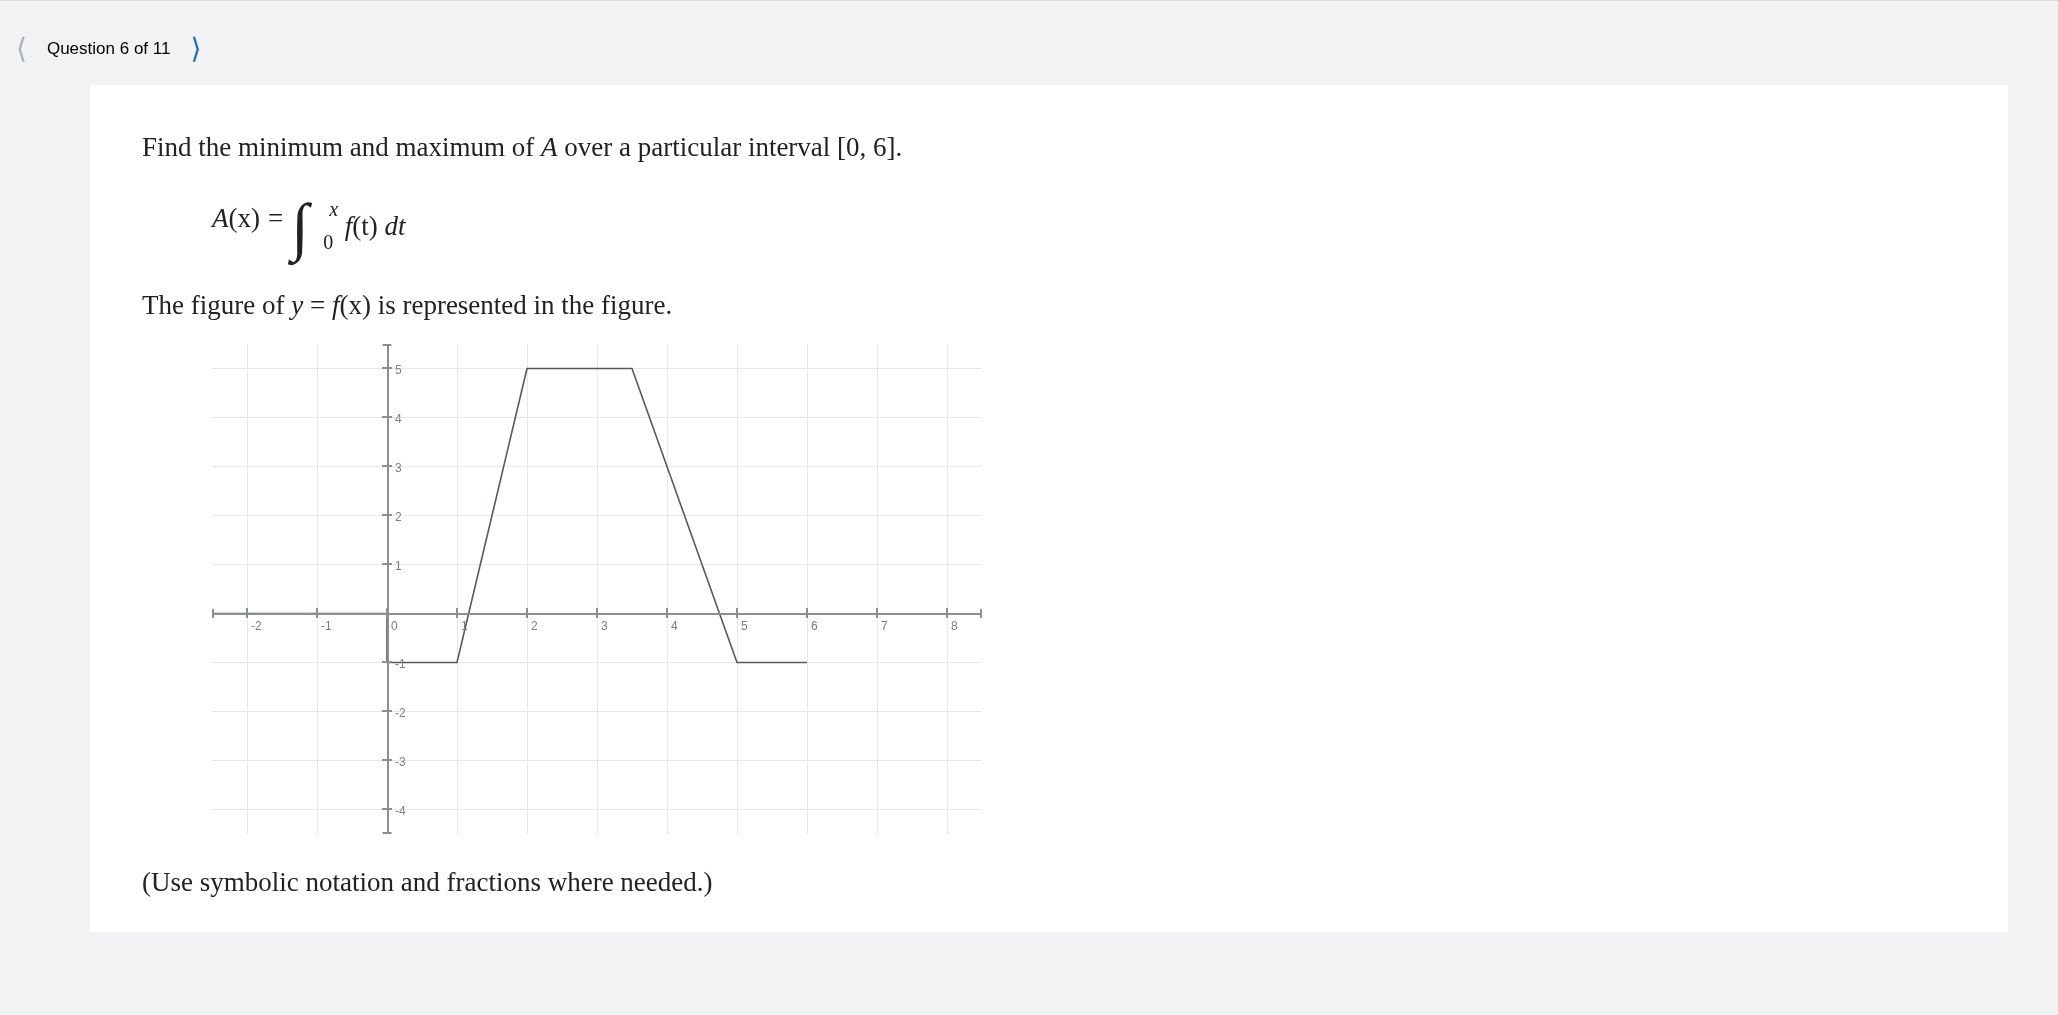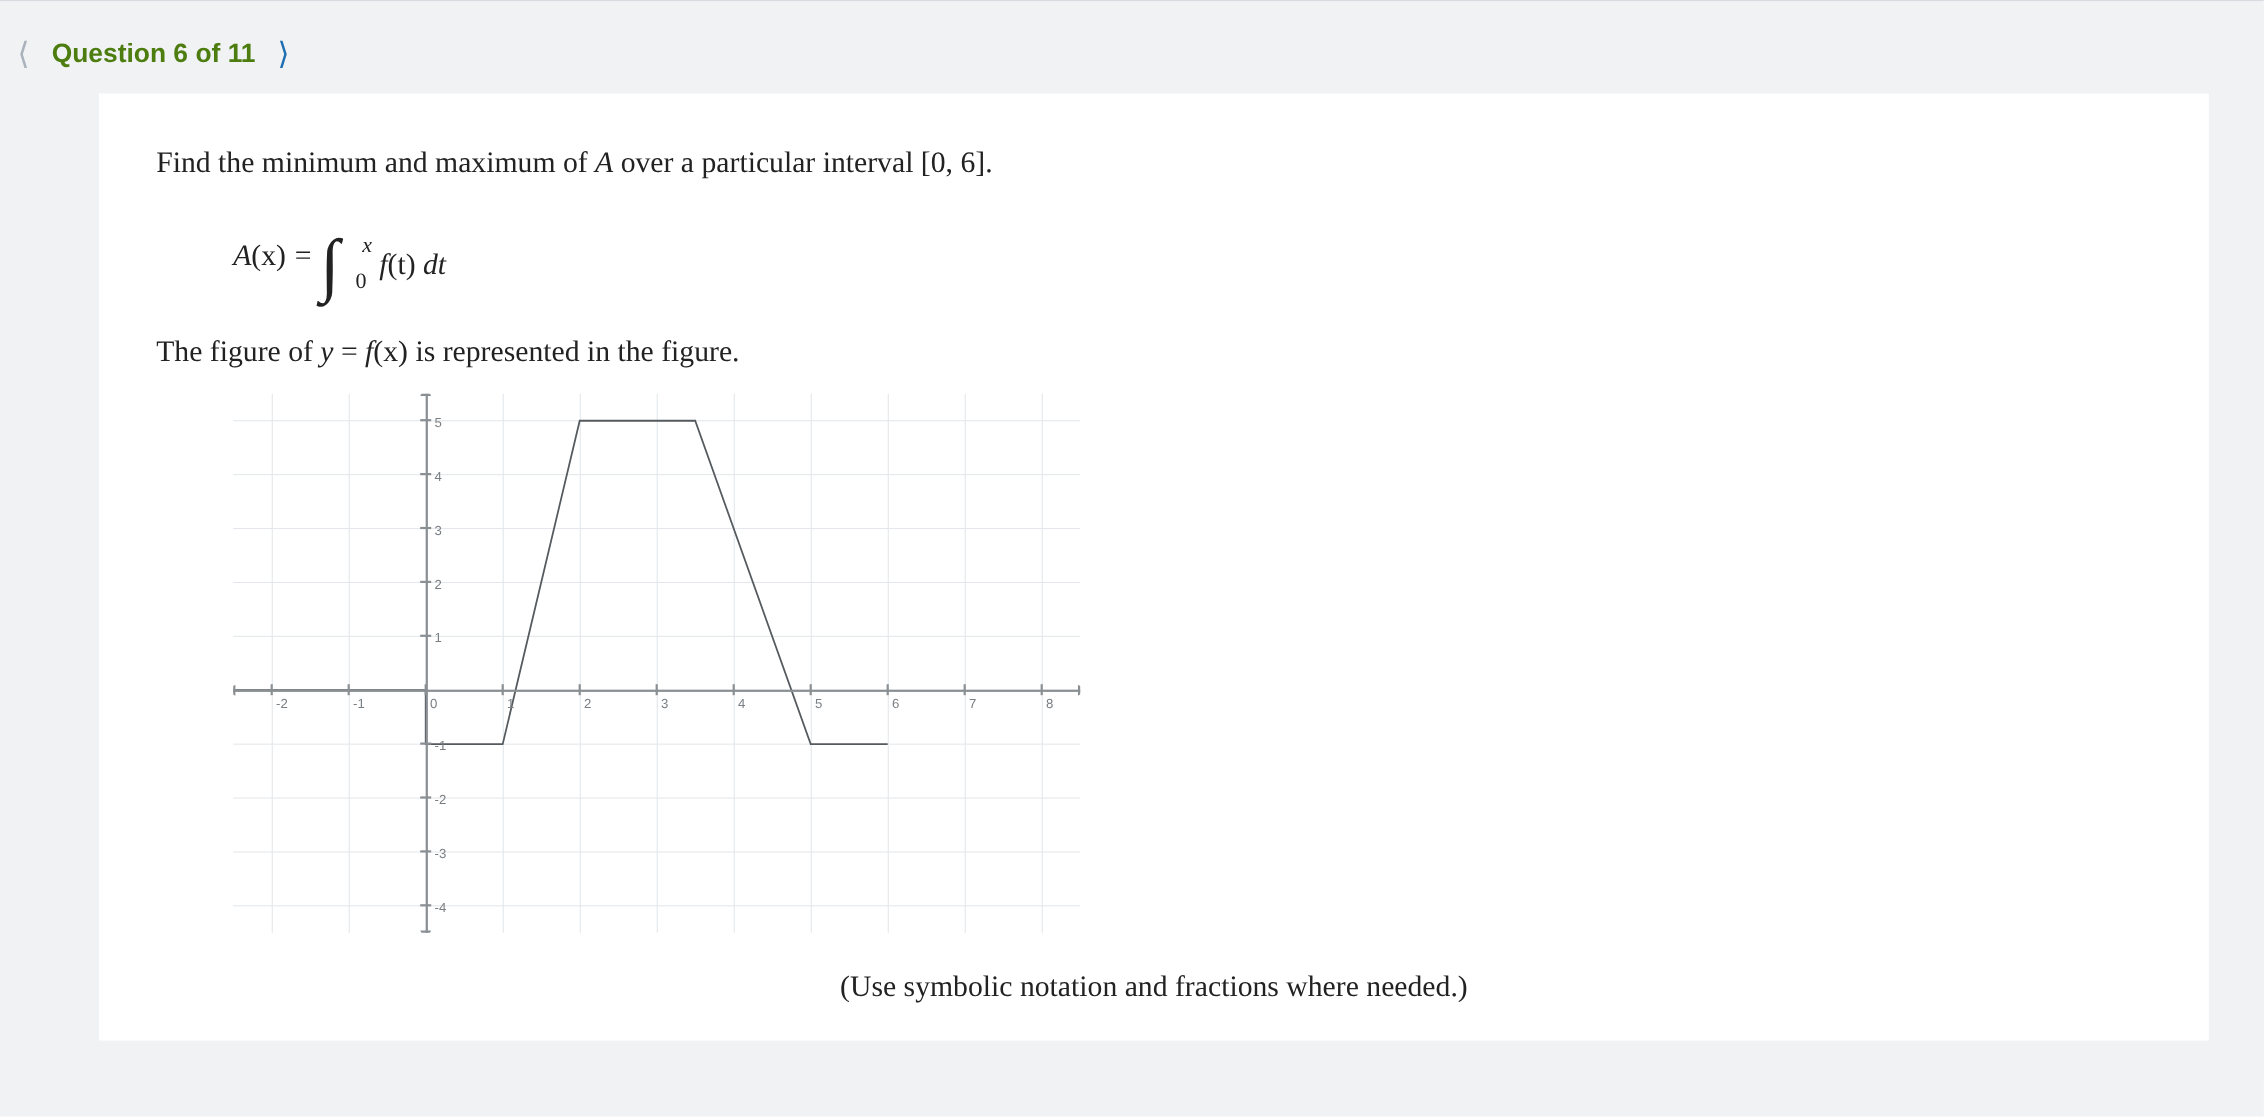--- a/index.html
+++ b/index.html
@@ -28,23 +28,23 @@
   }
   .chevron {
     font-size: 28px;
     color: #a9b2bb;
     cursor: pointer;
     padding: 0 6px;
     font-weight: 300;
   }
   .chevron.active { color: #1f6fb2; }
   .question-label {
-    color: #4d7c0f;
-    font-weight: 700;
-    font-size: 24px;
+    color: #000000;
+    font-weight: 400;
+    font-size: 17px;
   }
   .attempt-box {
     display: flex;
     align-items: center;
     gap: 10px;
     border: 1px solid #c4cad0;
     border-radius: 4px;
     background: #fff;
     padding: 10px 18px;
     margin-right: 40px;
@@ -71,21 +71,21 @@
     padding: 0 50px 40px 90px;
   }
   .content-card {
     background: #fff;
     padding: 42px 52px 30px 52px;
     font-family: Georgia, "Times New Roman", serif;
     font-size: 27px;
     color: #222;
     line-height: 1.5;
   }
-  .problem-statement { margin-bottom: 44px; }
+  .problem-statement { margin-bottom: 30px; }
   .formula-row {
     margin: 18px 0 30px 70px;
     display: flex;
     align-items: flex-start;
     gap: 8px;
     font-family: Georgia, serif;
     font-style: italic;
   }
   .formula-row .upright { font-style: normal; }
   .integral-block {
@@ -154,21 +154,20 @@
     font-style: normal;
   }
   .plot-svg {
     position: absolute;
     left: 0; top: 0;
     width: 100%;
     height: 100%;
   }
   .instruction {
     margin-top: 28px;
-    text-align: center;
   }
 </style>
 </head>
 <body>
 
 <div class="top-divider"></div>
 
 <div class="header-bar">
   <div class="nav-group">
     <span class="chevron">⟨</span>

